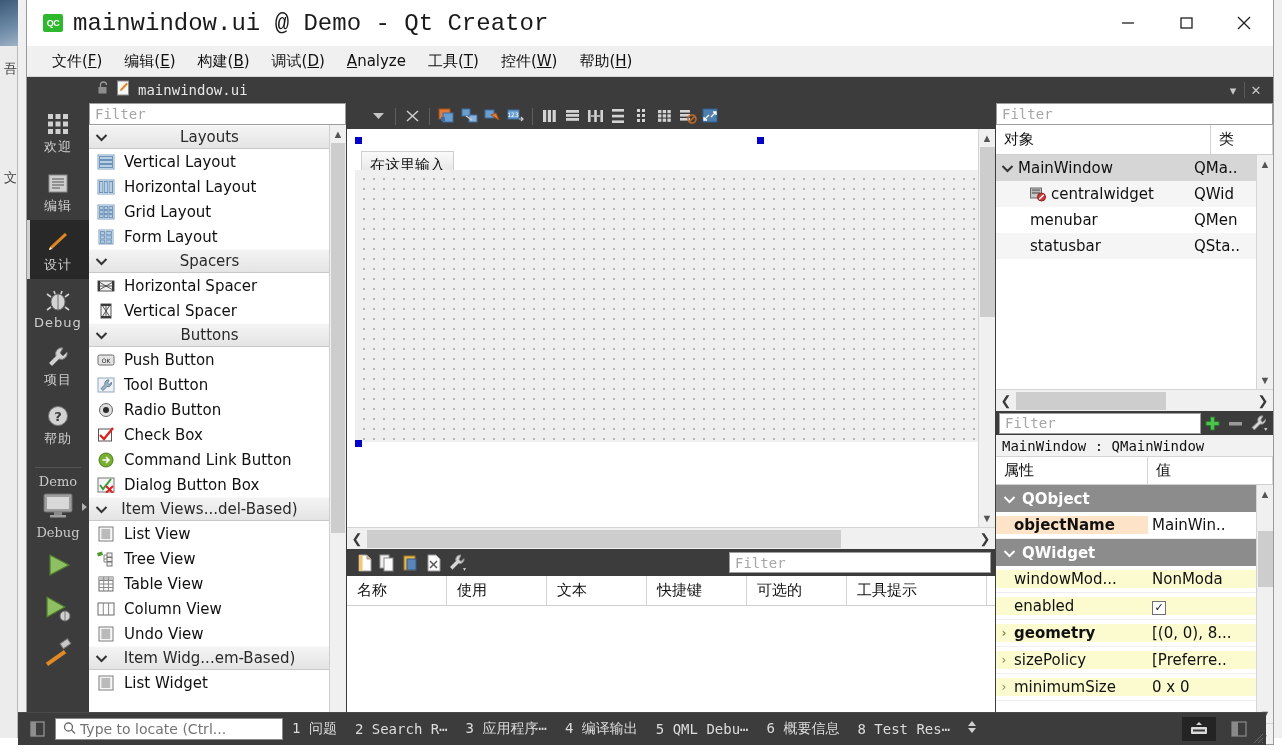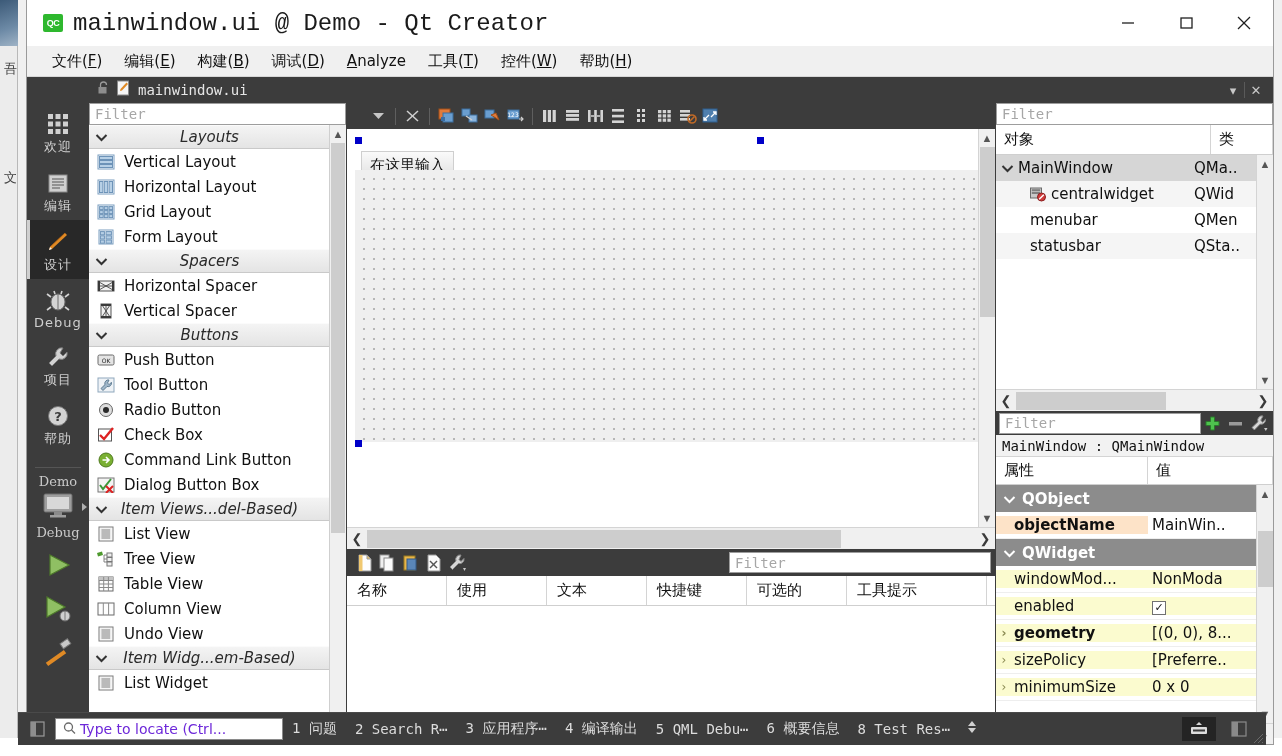--- a/index.html
+++ b/index.html
@@ -170,21 +170,21 @@
   .wb-group {
     height: 24px;
     background: linear-gradient(#f4f4f4,#e4e4e4);
     border-top: 1px solid #fbfbfb; border-bottom: 1px solid #c9c9c9;
     display: flex; align-items: center;
     font-size: 15px; color: #2a2a2a;
     font-family: "DejaVu Sans", sans-serif;
     position: relative;
   }
   .wb-group .chev { margin: 0 6px 0 6px; color: #333; }
-  .wb-group .gtitle { flex: 1; text-align: center; padding-right: 24px; font-style: italic; }
+  .wb-group .gtitle { flex: 1; text-align: center; padding-right: 24px; }
   .wb-item {
     height: 25px; display: flex; align-items: center; padding-left: 6px;
     font-size: 15px; color: #101010;
     font-family: "DejaVu Sans", sans-serif;
   }
   .wb-item .wico {
     width: 22px; height: 18px; margin-right: 7px;
     display: flex; align-items: center; justify-content: center;
     flex: 0 0 22px;
   }
@@ -405,21 +405,21 @@
     background: #3c3c3c; display: flex; align-items: center;
     border-top: 1px solid #4a4a4a;
   }
   #sb-toggle-left {
     width: 26px; height: 20px; margin-left: 7px;
     display: flex; align-items: center; justify-content: center;
   }
   #locator {
     width: 228px; height: 22px; background: #fff; border: 1px solid #8a8a8a;
     display: flex; align-items: center; padding-left: 6px; margin-left: 4px;
-    font-size: 14px; color: #6d28d9; font-family: "DejaVu Sans", sans-serif;
+    font-size: 14px; color: #737373; font-family: "DejaVu Sans", sans-serif;
   }
   #locator .licon { margin-right: 2px; }
   .sb-pane {
     font-size: 14px; color: #dcdcdc; padding: 0 9px;
     font-family: "DejaVu Sans Mono", monospace; white-space: nowrap;
   }
   .sb-pane .pnum { color: #dcdcdc; }
   #sb-updown { margin-left: 6px; color: #d0d0d0; }
   #sb-right { margin-left: auto; display: flex; align-items: center; padding-right: 10px; }
   .sb-panelbtn {

